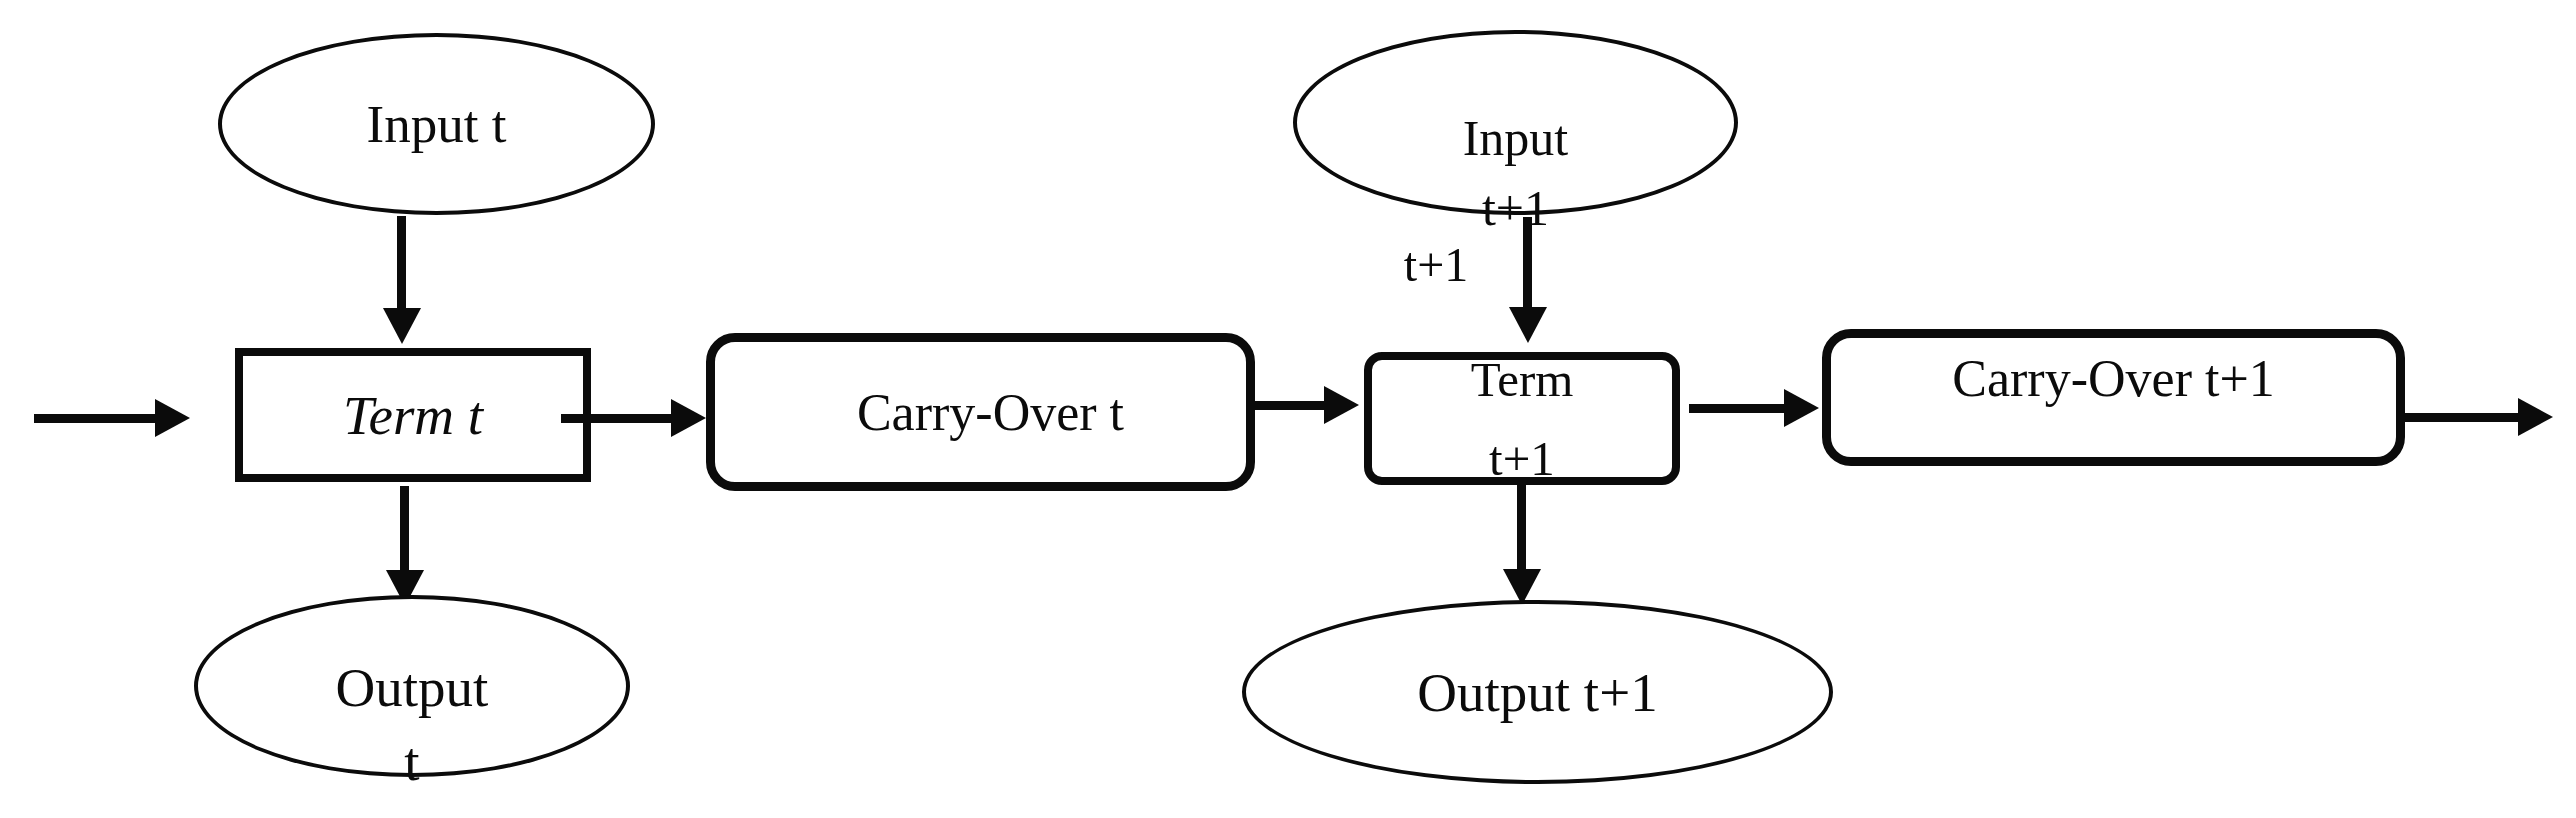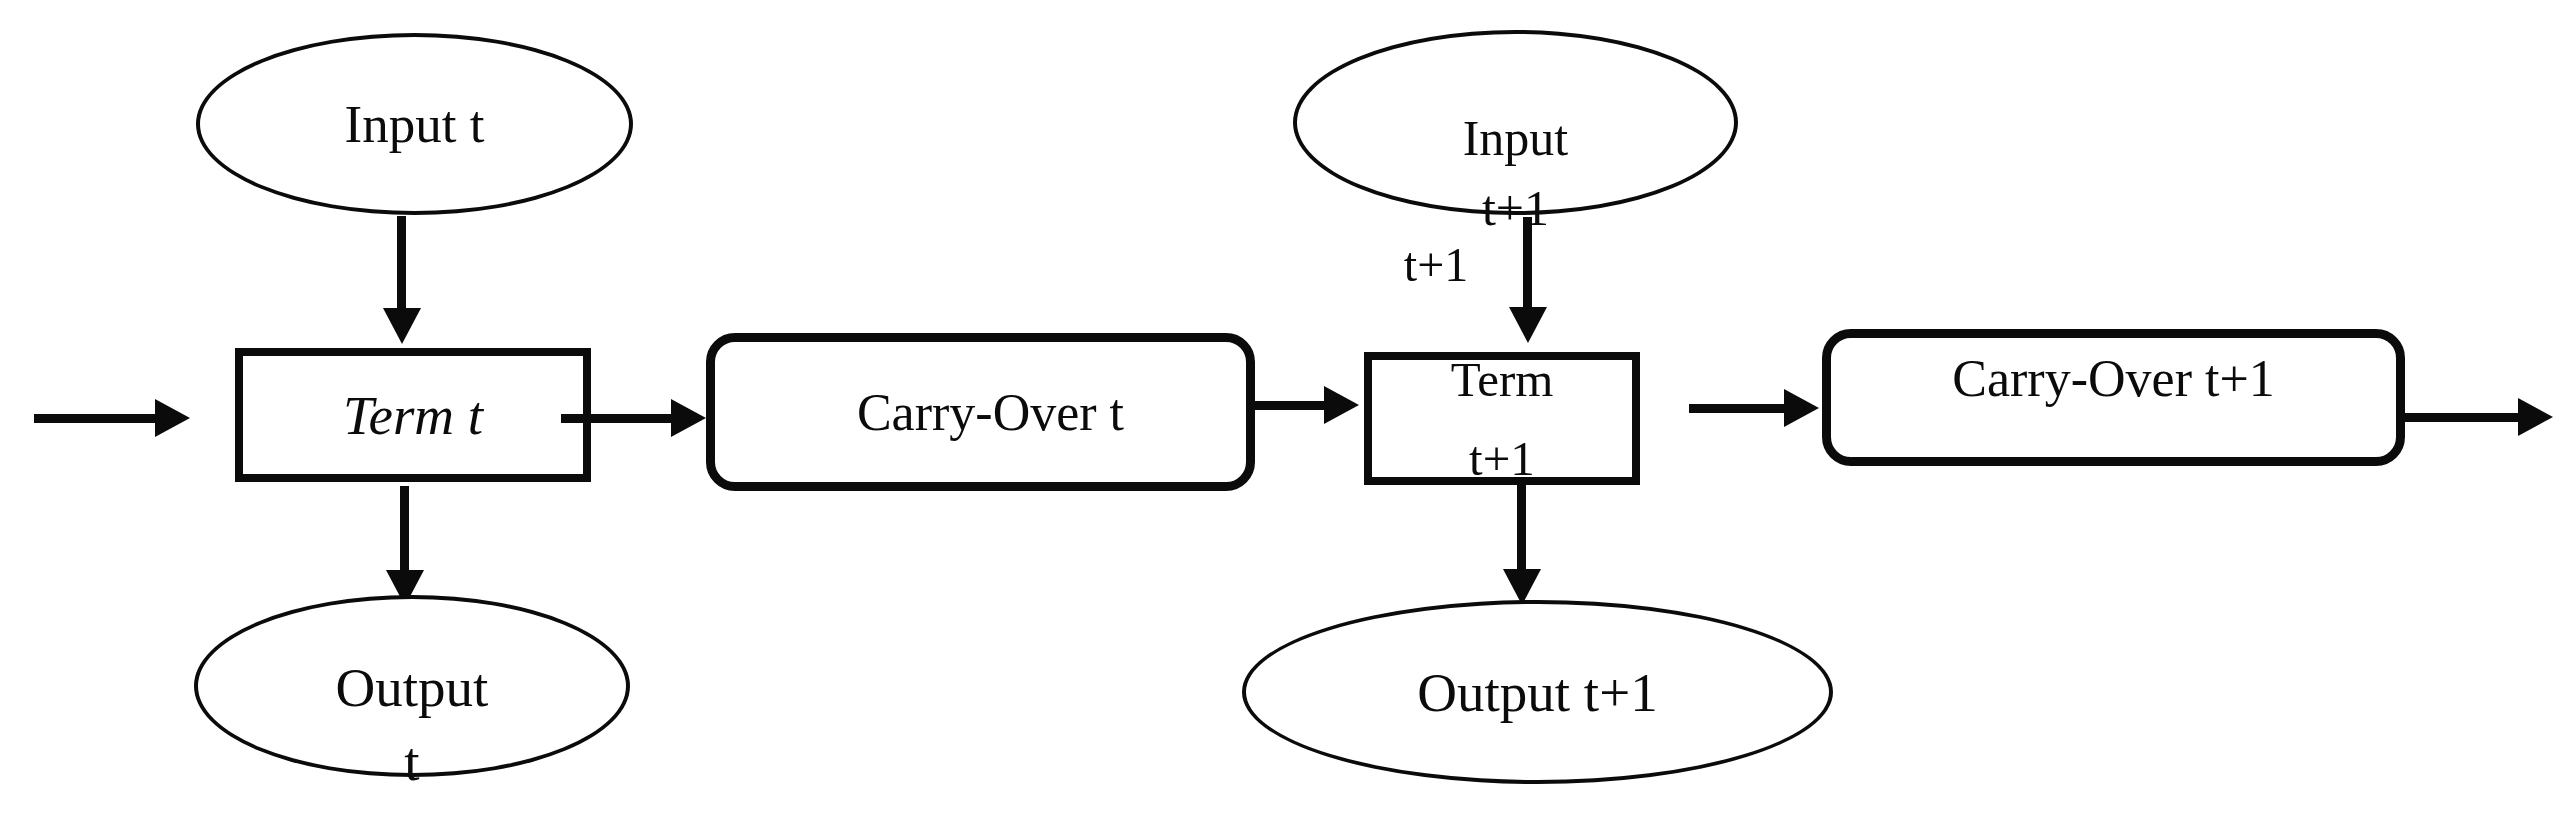--- a/index.html
+++ b/index.html
@@ -16,28 +16,28 @@
           display: flex; align-items: center; justify-content: center;
           text-align: center; }
   .ellipse   { border: 4.2px solid #0b0b0b; border-radius: 50%; }
   .rect      { border: 8.4px solid #0b0b0b; }
   .roundrect { border: 9px solid #0b0b0b; border-radius: 29px; }
 
   .txt { white-space: nowrap; }
   .lines div { white-space: nowrap; }
 
   
-  .n-input-t    { left: 196px;  top: 33px;  width: 437px; height: 182px; font-size: 53px; }
+  .n-input-t    { left: 218px;  top: 33px;  width: 437px; height: 182px; font-size: 53px; }
   .n-term-t     { left: 235px;  top: 348px; width: 356px; height: 134px; font-size: 55px; font-style: italic; }
   .n-output-t   { left: 194px;  top: 595px; width: 436px; height: 182px; font-size: 55px; }
   .n-output-t .lines { line-height: 74px; transform: translateY(39px); }
   .n-carry-t    { left: 706px; top: 333px; width: 549px; height: 158px; font-size: 52px; padding-left: 20px; }
   .n-input-t1   { left: 1293px; top: 30px;  width: 445px; height: 185px; font-size: 50px; }
   .n-input-t1 .lines { line-height: 70px; transform: translateY(34px); margin-top: 33px; }
-  .n-term-t1    { left: 1364px; top: 352px; width: 276px; height: 133px; font-size: 49px; }
+  .n-term-t1    { left: 1364px; top: 352px; width: 316px; height: 133px; font-size: 49px; border-radius: 18px; }
   .n-term-t1 .lines { line-height: 79px; }
   .n-output-t1  { left: 1242px; top: 600px; width: 591px; height: 184px; font-size: 55px; }
   .n-carry-t1   { left: 1822px; top: 329px; width: 583px; height: 137px; font-size: 52px;
                   align-items: flex-start; padding-top: 11.2px; }
   .floating-label { position: absolute; left: 1373px; top: 237px; width: 126px;
                     font-size: 48px; text-align: center; }
 
   
   .arrow-h { position: absolute; display: flex; flex-direction: row; align-items: center; }
   .arrow-h .shaft { flex: 1 1 auto; height: 9px; background: #0b0b0b; }

